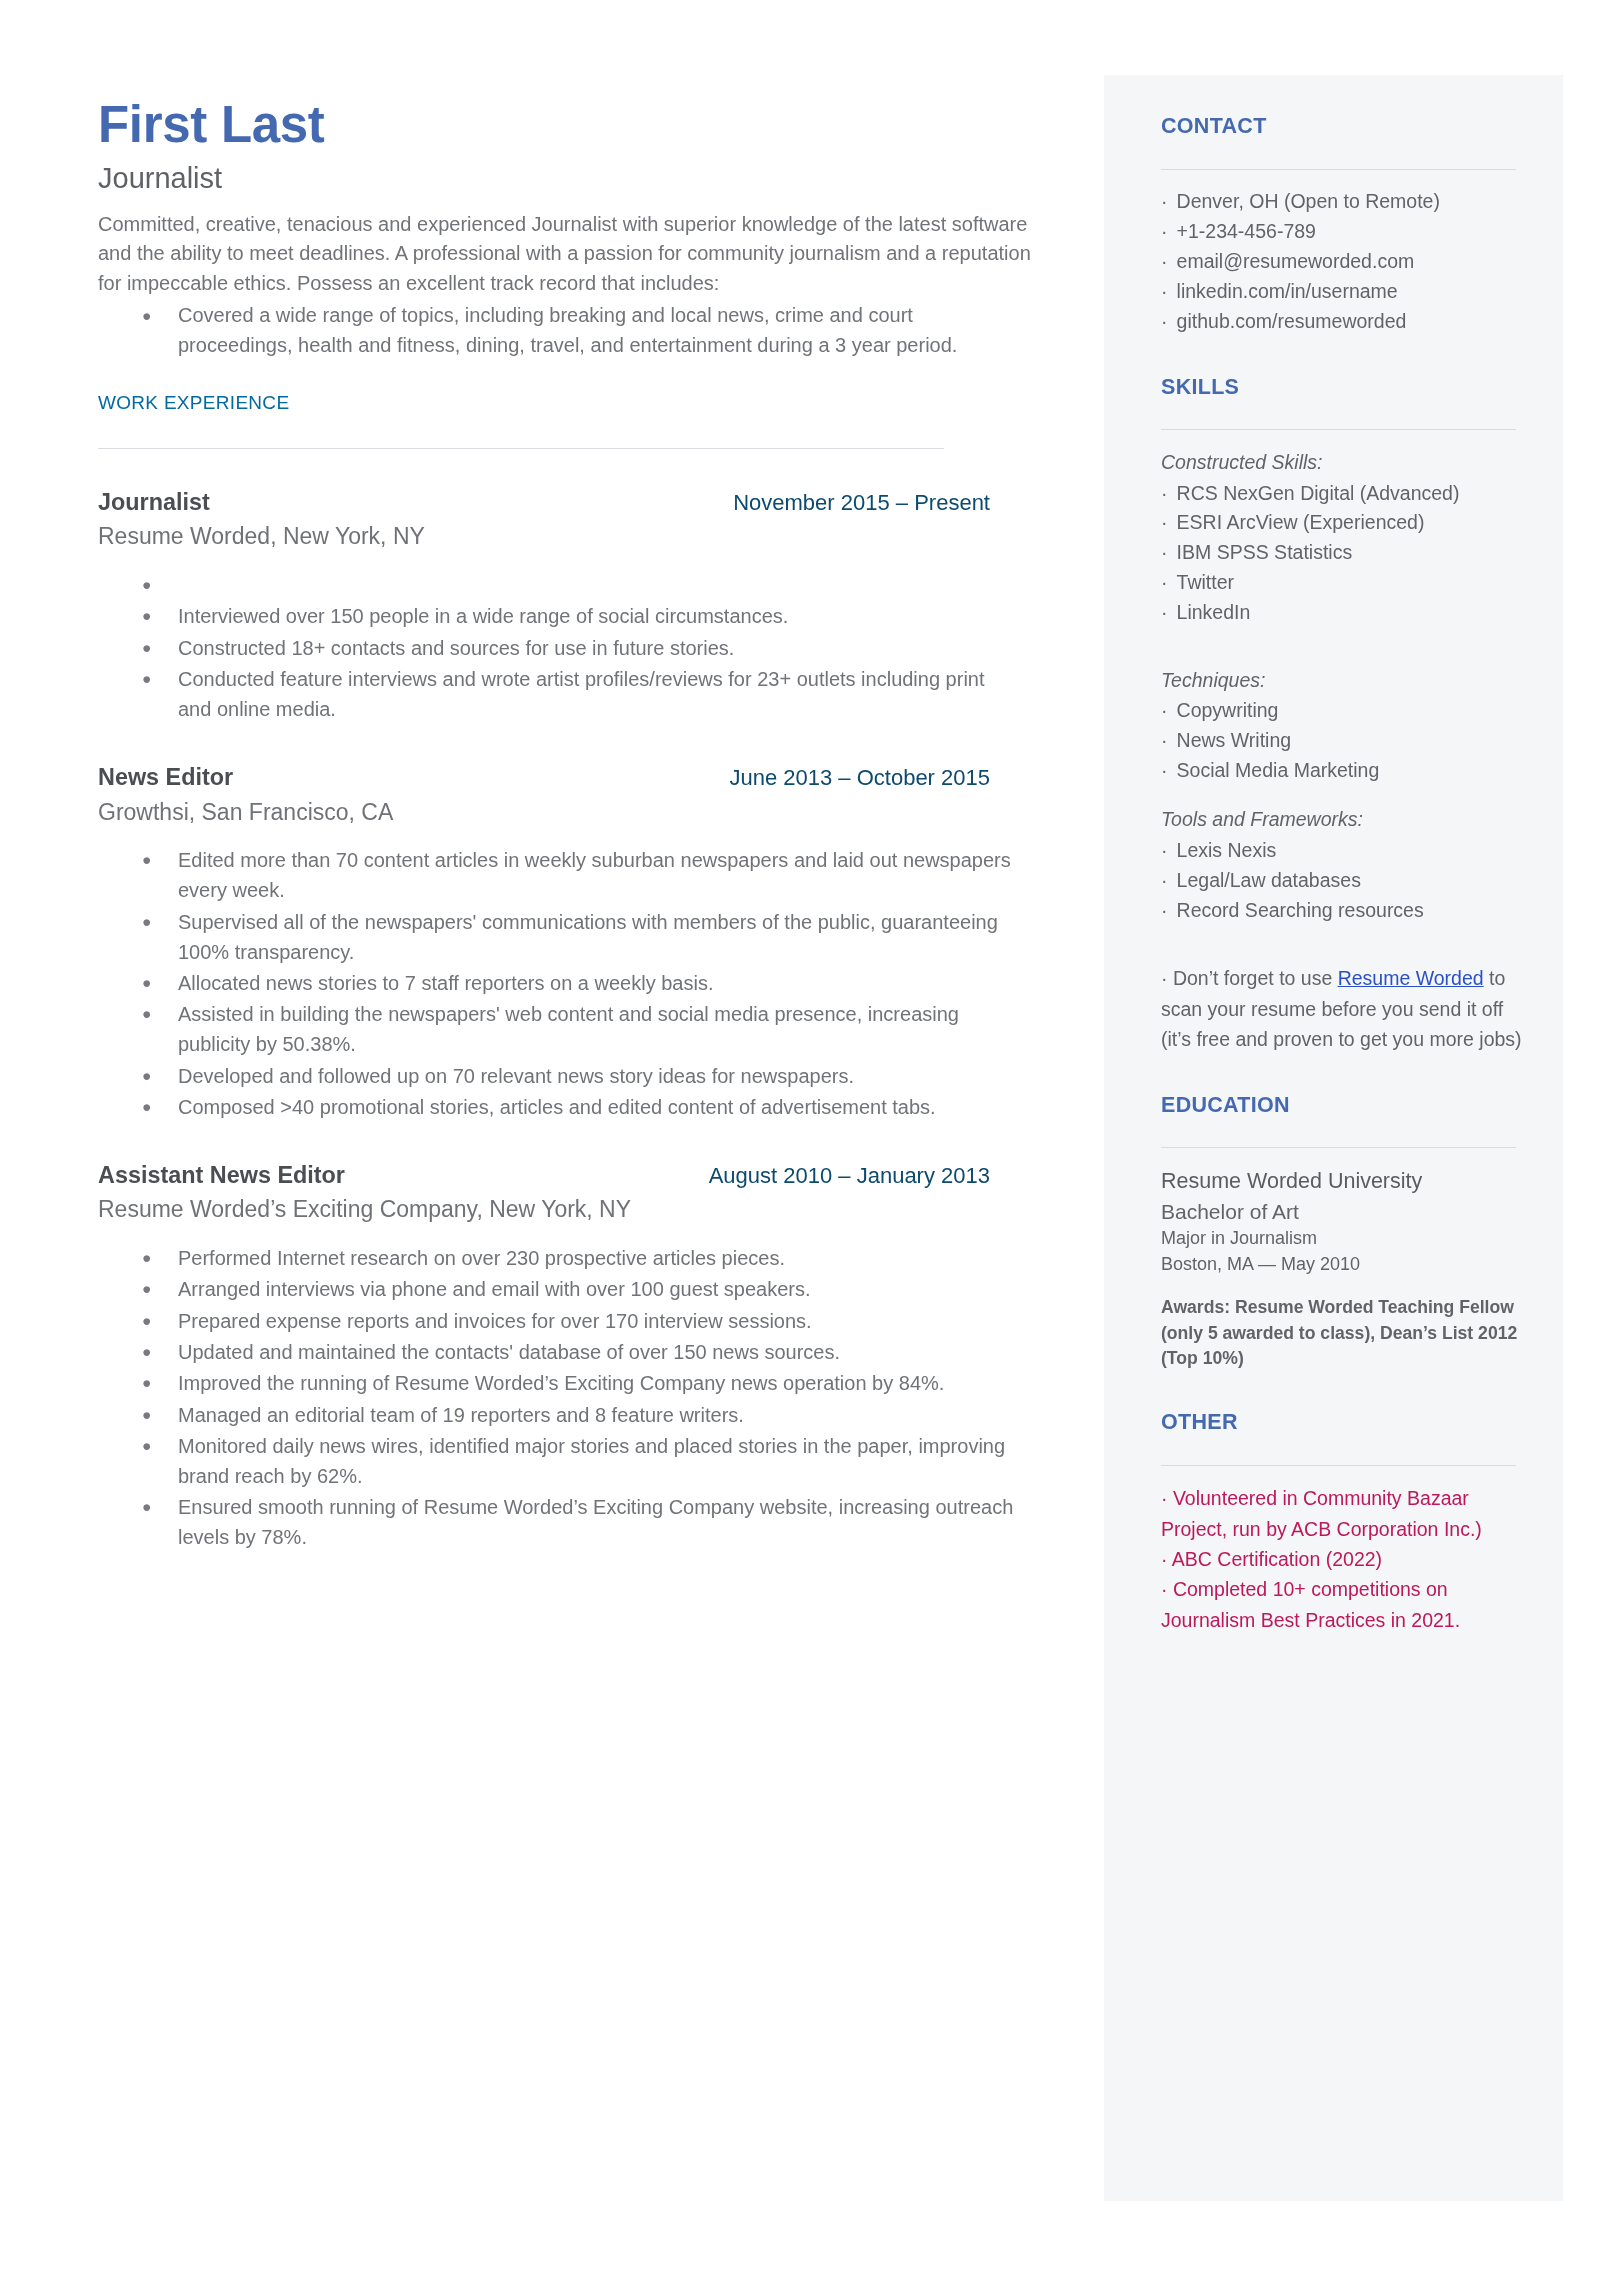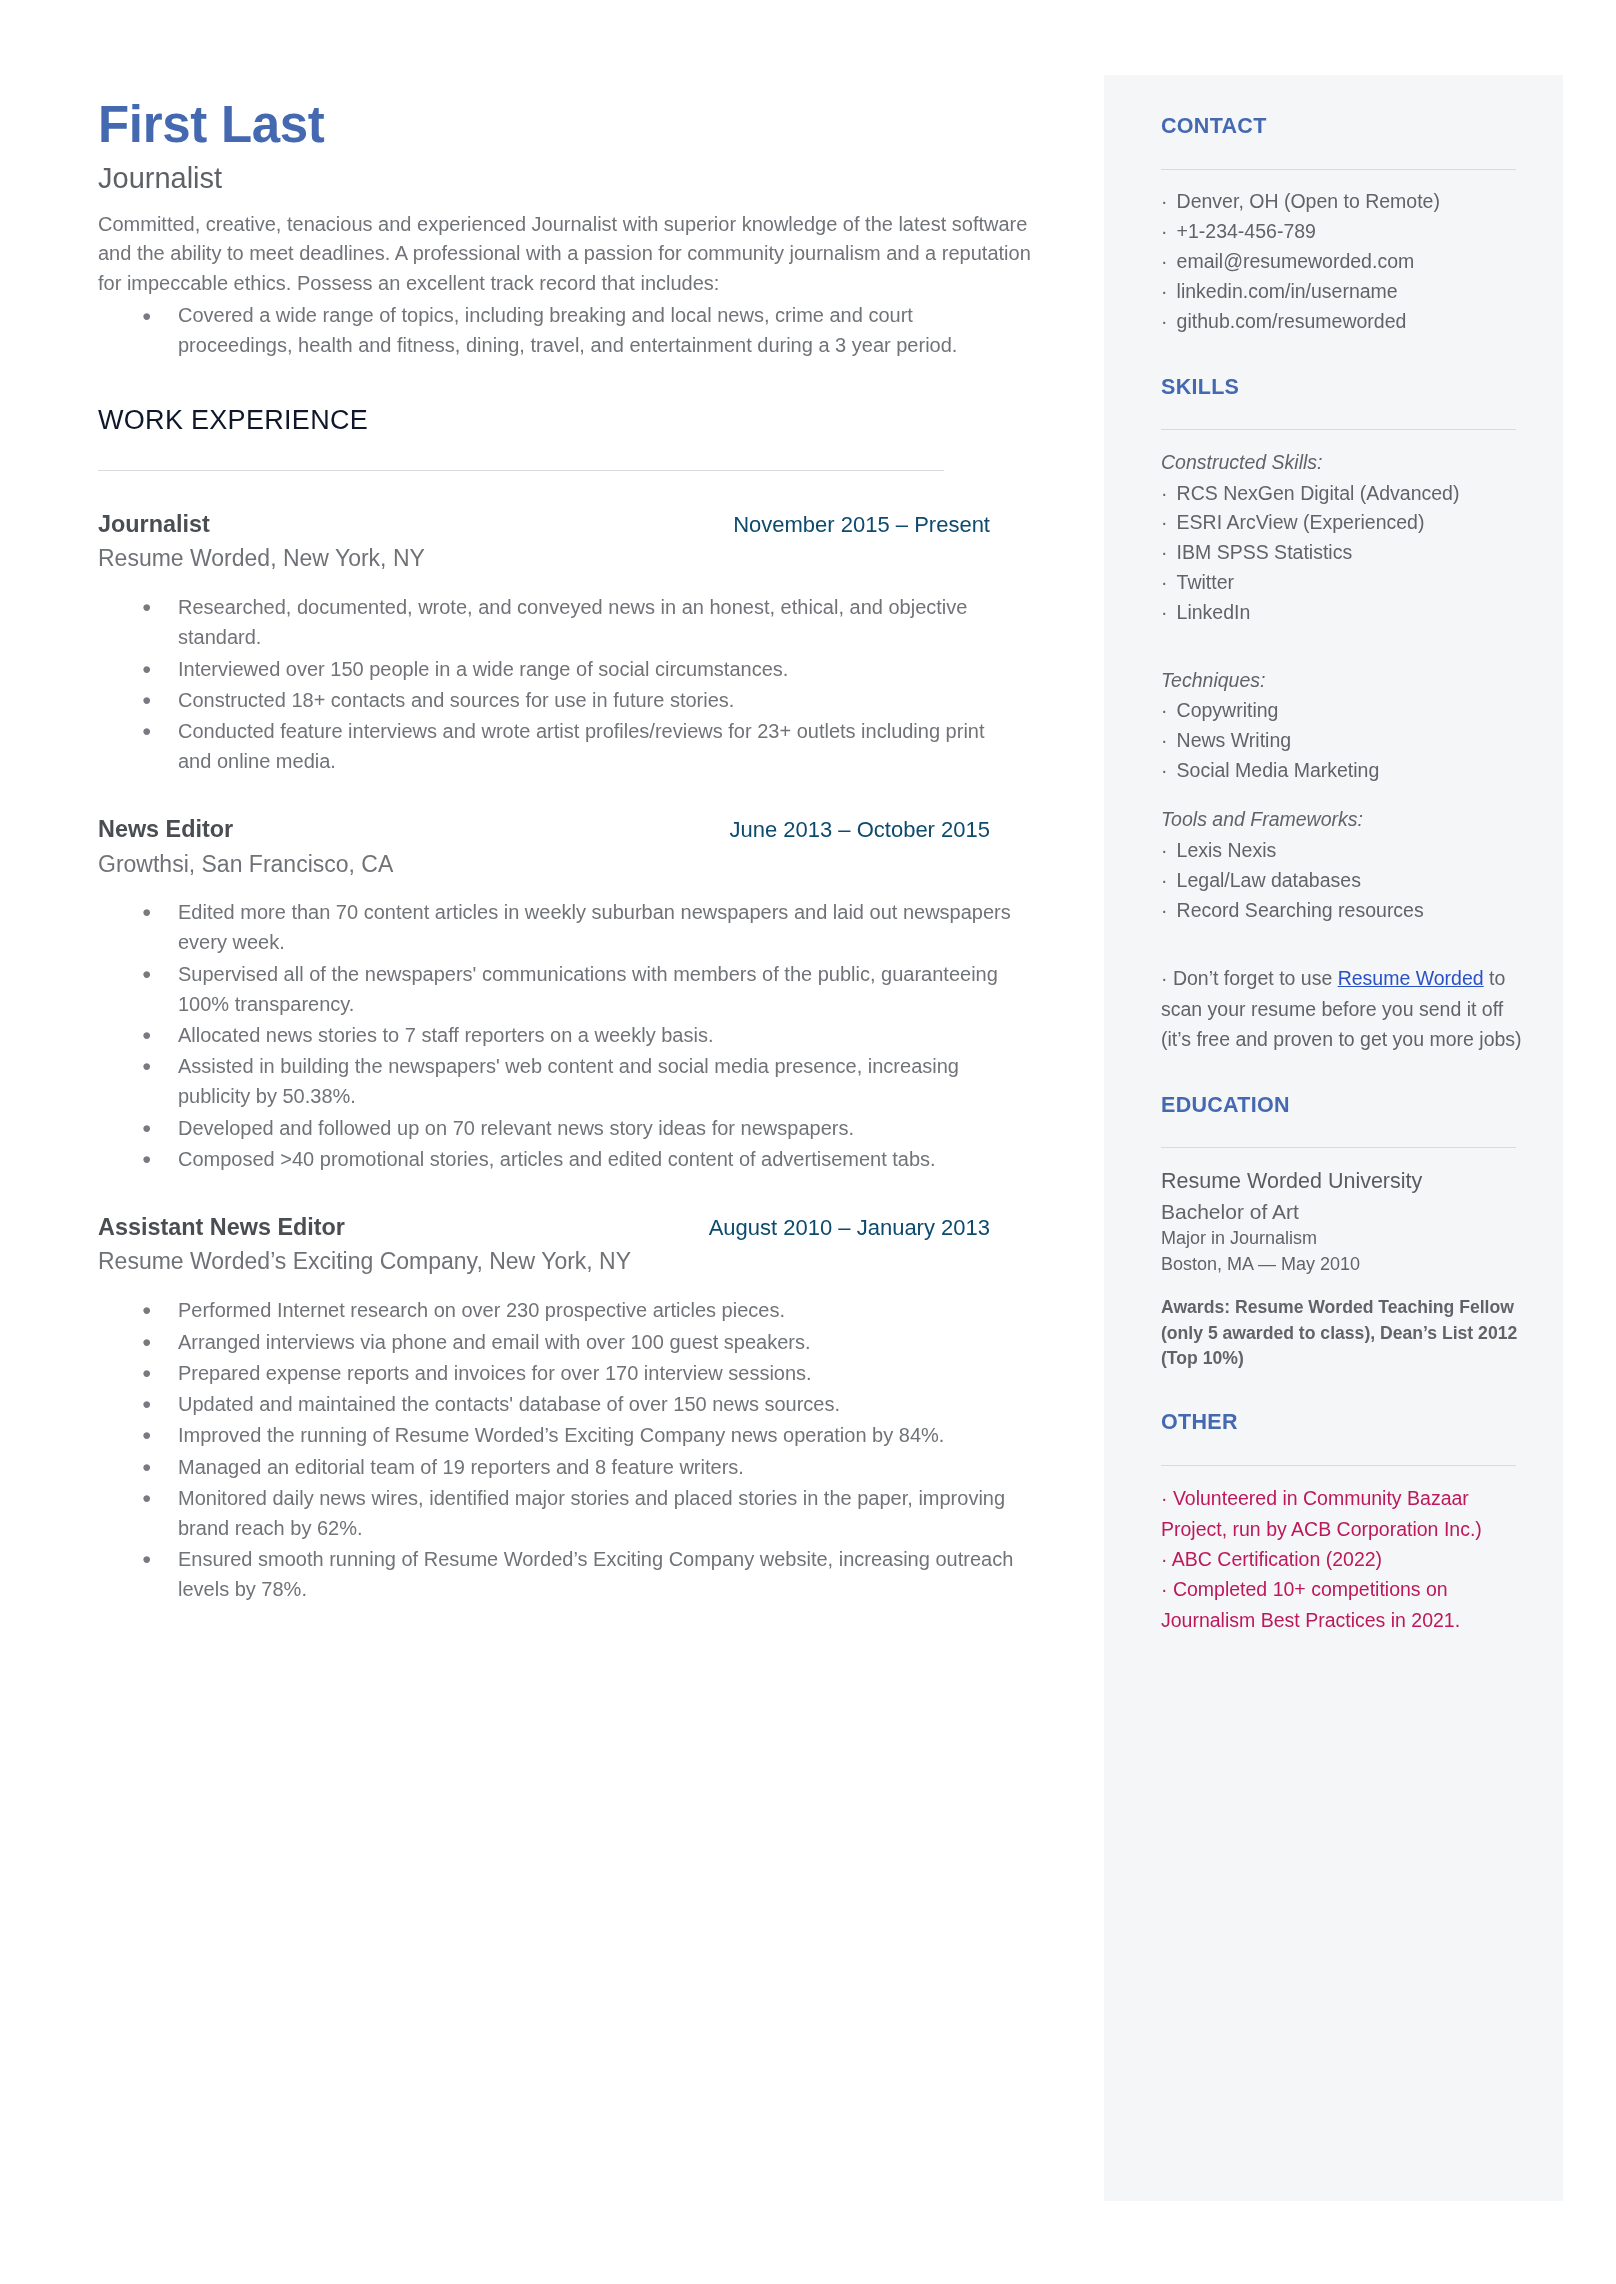--- a/index.html
+++ b/index.html
@@ -114,24 +114,24 @@
   }
   .sum-bullets li .bdot {
     flex:0 0 36px;
     font-size:15.6px;
     line-height:1.9;
     color:#777a7e;
   }
   .sum-bullets li .btxt { flex:1 1 auto; max-width:814px; }
 
   .main-head {
-    color:#0f172a;
-    font-size:27px;
+    color:#0369a1;
+    font-size:19px;
     letter-spacing:0.3px;
-    margin-top:45px;
+    margin-top:32px;
   }
   .main-rule {
     height:0.7px; background:#d8dce0;
     width:846px; margin:34px 0 0 0;
   }
 
   .job { margin-top:39px; }
   .job-row {
     display:flex;
     align-items:baseline;
@@ -197,21 +197,20 @@
 
     <div class="job">
       <div class="job-row">
         <div class="job-title">Journalist</div>
         <div class="job-dates">November 2015 – Present</div>
       </div>
       <div class="job-company">Resume Worded, New York, NY</div>
       <ul class="job-bullets">
         <li>
             <span class="bdot">●</span>
-            <span class="btxt">Researched, documented, wrote, and conveyed news in an honest, ethical, and objective standard.</span>
           </li>
         <li>
             <span class="bdot">●</span>
             <span class="btxt">Interviewed over 150 people in a wide range of social circumstances.</span>
           </li>
         <li>
             <span class="bdot">●</span>
             <span class="btxt">Constructed 18+ contacts and sources for use in future stories.</span>
           </li>
         <li>

